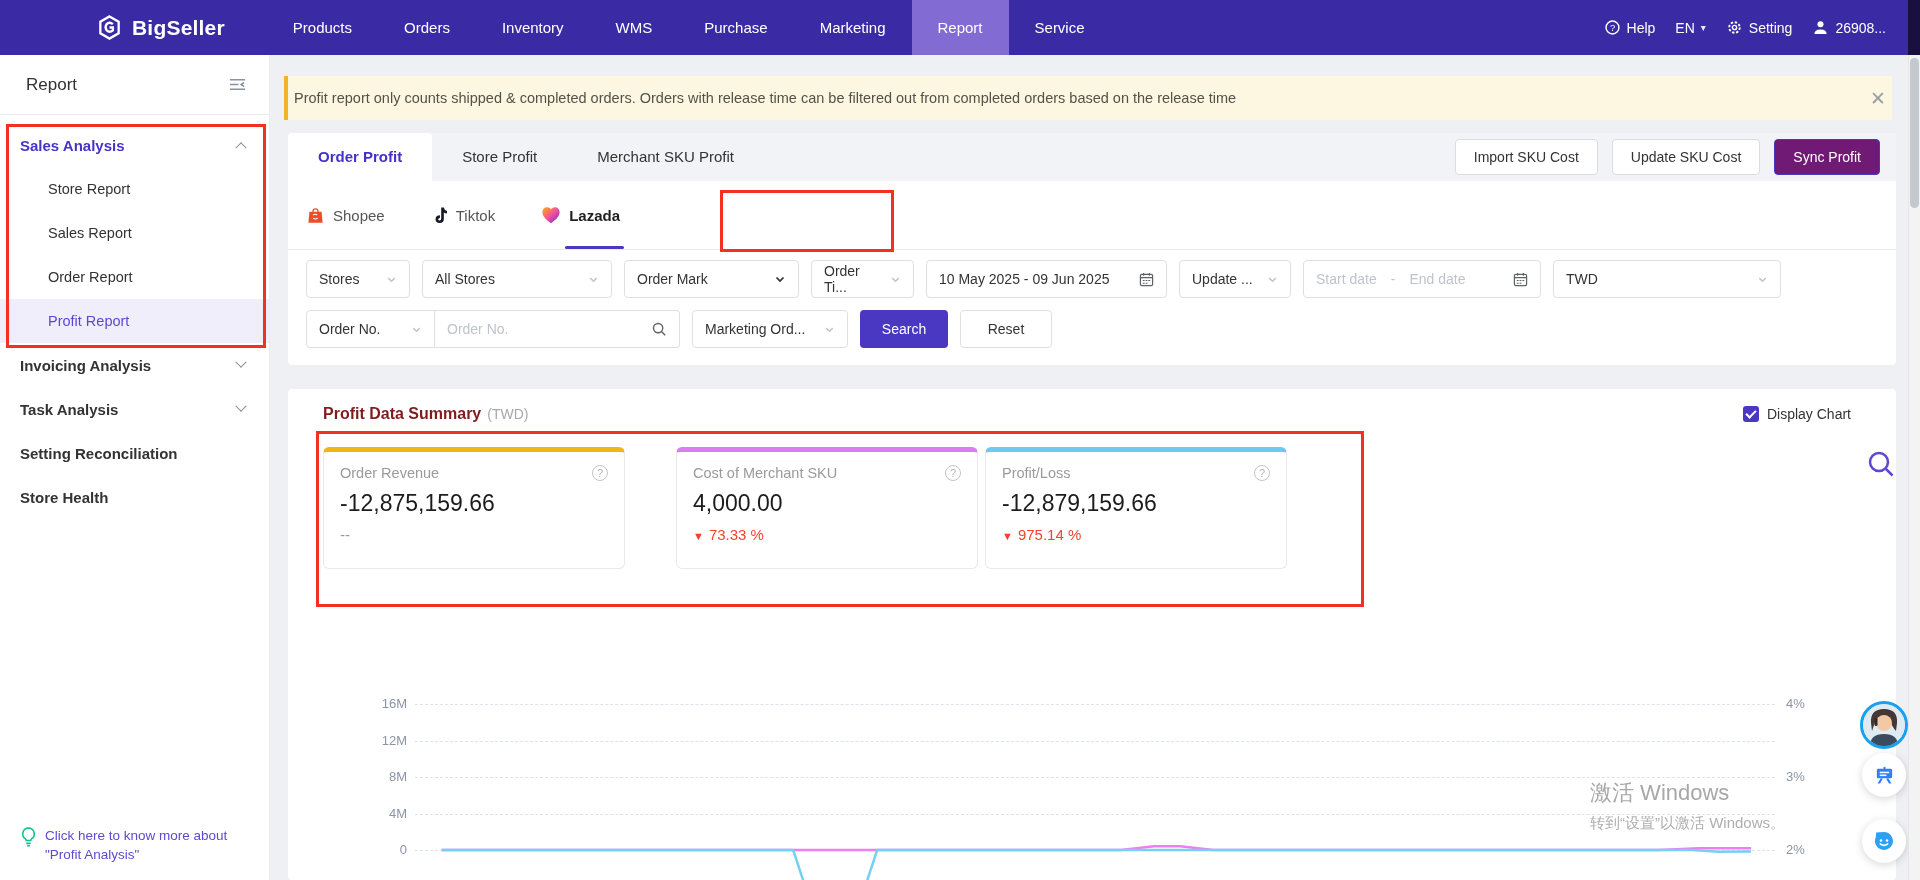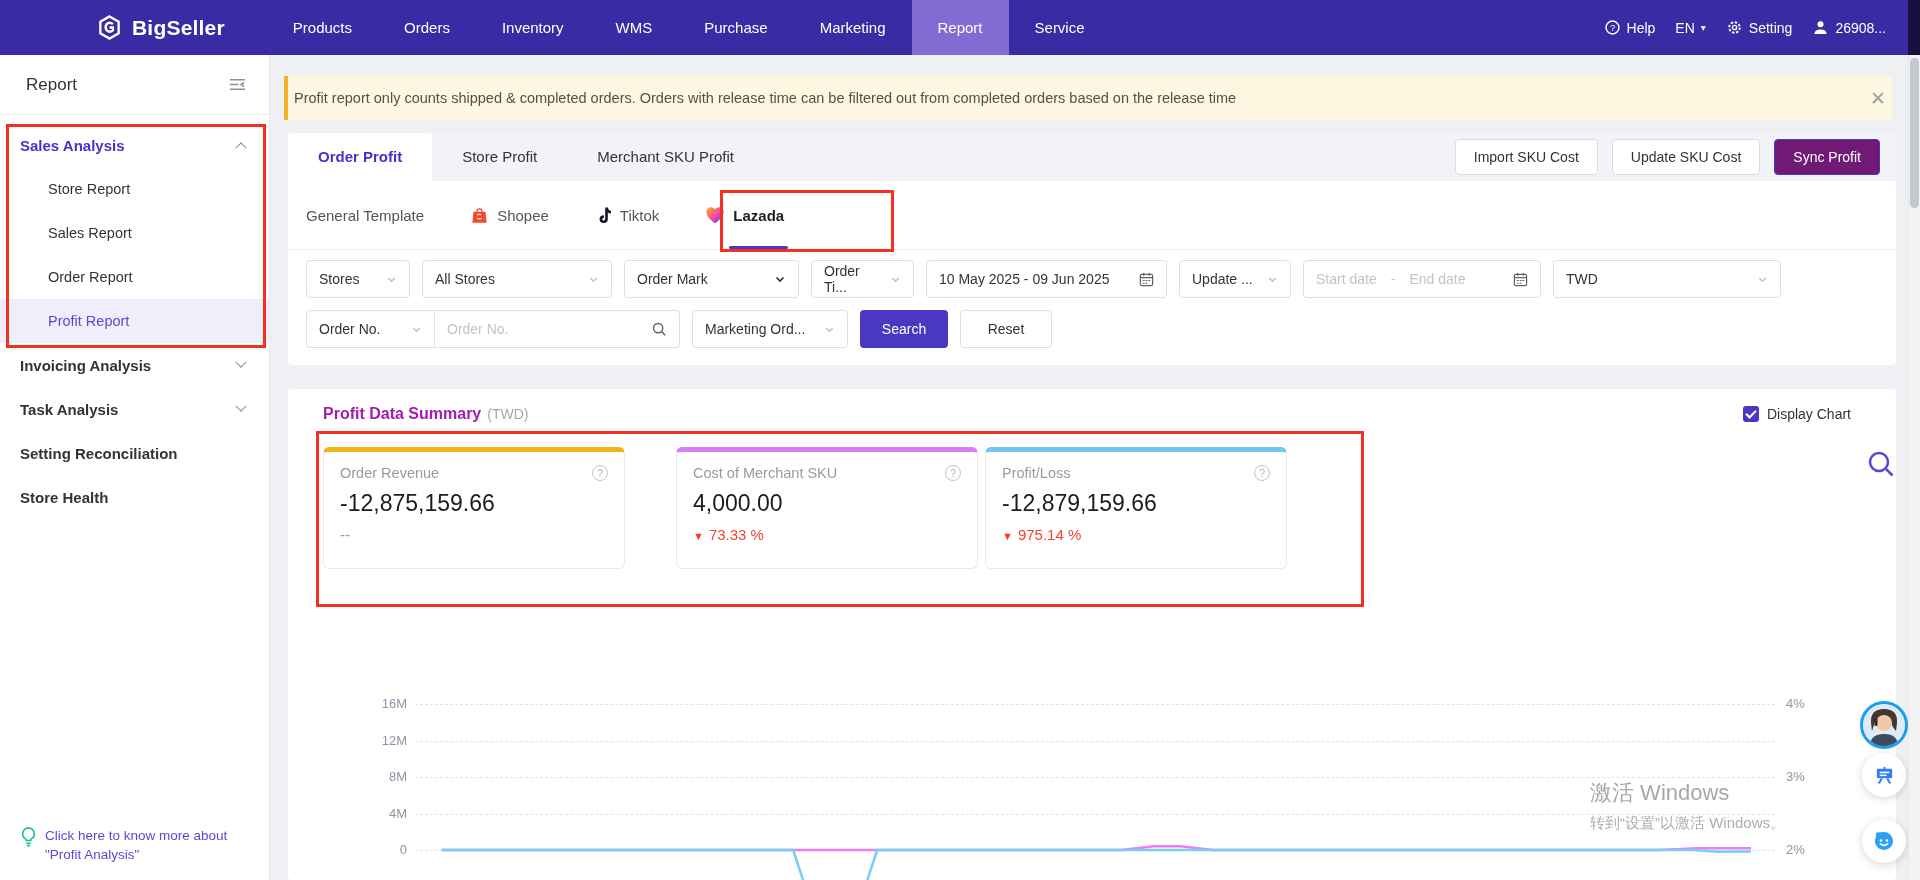--- a/index.html
+++ b/index.html
@@ -57,21 +57,21 @@
   .joined-l { border-radius:4px 0 0 4px; }
   .joined-r { border-radius:0 4px 4px 0; border-left:none; }
   .ctl input { border:none; outline:none; font-size:14px; color:#333; width:100%; background:transparent; }
   .ctl input::placeholder { color:#bfc4cc; }
   .btn-search { width:88px; height:38px; background:#4a38c2; color:#fff; border:none; border-radius:4px; font-size:14px; cursor:pointer; }
   .btn-reset { width:92px; height:38px; background:#fff; color:#333; border:1px solid #dcdfe6; border-radius:4px; font-size:14px; cursor:pointer; }
 
   
   .card2 { position:absolute; left:288px; top:389px; width:1608px; height:491px; background:#fff; border-radius:4px; }
   .summary-head { display:flex; align-items:center; padding:16px 45px 0 35px; }
-  .summary-title { font-size:16px; font-weight:bold; color:#a21caf; }
+  .summary-title { font-size:16px; font-weight:bold; color:#7f1d1d; }
   .summary-cur { font-size:14px; color:#a8a8a8; margin-left:6px; }
   .display-chart { margin-left:auto; display:flex; align-items:center; gap:8px; cursor:pointer; }
   .checkbox { width:16px; height:16px; background:#4a38c2; border-radius:3px; position:relative; }
   .checkbox::after { content:""; position:absolute; left:5px; top:2px; width:4px; height:8px; border-right:2px solid #fff; border-bottom:2px solid #fff; transform:rotate(45deg); }
   .display-chart span { font-size:14px; color:#333; }
   .sumcards { position:absolute; left:35px; top:58px; display:flex; gap:7px; }
   .scard { width:302px; height:122px; border:1px solid #e9e9e9; border-top:5px solid #ccc; border-radius:6px; background:#fff; padding:13px 16px; }
   .scard .lrow { display:flex; align-items:center; justify-content:space-between; color:#9a9a9a; font-size:14.5px; }
   .qmark { width:16px; height:16px; border:1px solid #c4c4c4; border-radius:50%; color:#b5b5b5; font-size:11px; display:flex; align-items:center; justify-content:center; }
   .scard .val { margin-top:9px; font-size:23px; color:#1c1c1c; }
@@ -211,23 +211,20 @@
         <div class="tab">Store Profit</div>
         <div class="tab">Merchant SKU Profit</div>
       </div>
     <div class="strip-actions" id="strip-actions">
         <button class="btn">Import SKU Cost</button>
         <button class="btn">Update SKU Cost</button>
         <button class="btn primary">Sync Profit</button>
       </div>
   </div>
   <div class="subtabs" id="subtabs">
-      <div class="subtab">
-        <span>General Template</span>
-      </div>
       <div class="subtab">
         <span style="display: flex;">
           <svg width="19" height="19" viewBox="0 0 20 20">
             <path fill="#ee4d2d" d="M6.6 6 Q6.6 2.4 10 2.4 Q13.4 2.4 13.4 6 L16.4 6 L17.5 17.6 L2.5 17.6 L3.6 6 Z M7.9 6 L12.1 6 Q12.1 3.7 10 3.7 Q7.9 3.7 7.9 6 Z"></path>
             <path d="M7.4 9.5 q2.6-1.6 4.4.2 M7.6 12.8 q2.4 1.8 4.6 0" stroke="#fff" stroke-width="1.1" fill="none"></path>
           </svg>
         </span>
         <span>Shopee</span>
       </div>
       <div class="subtab">

